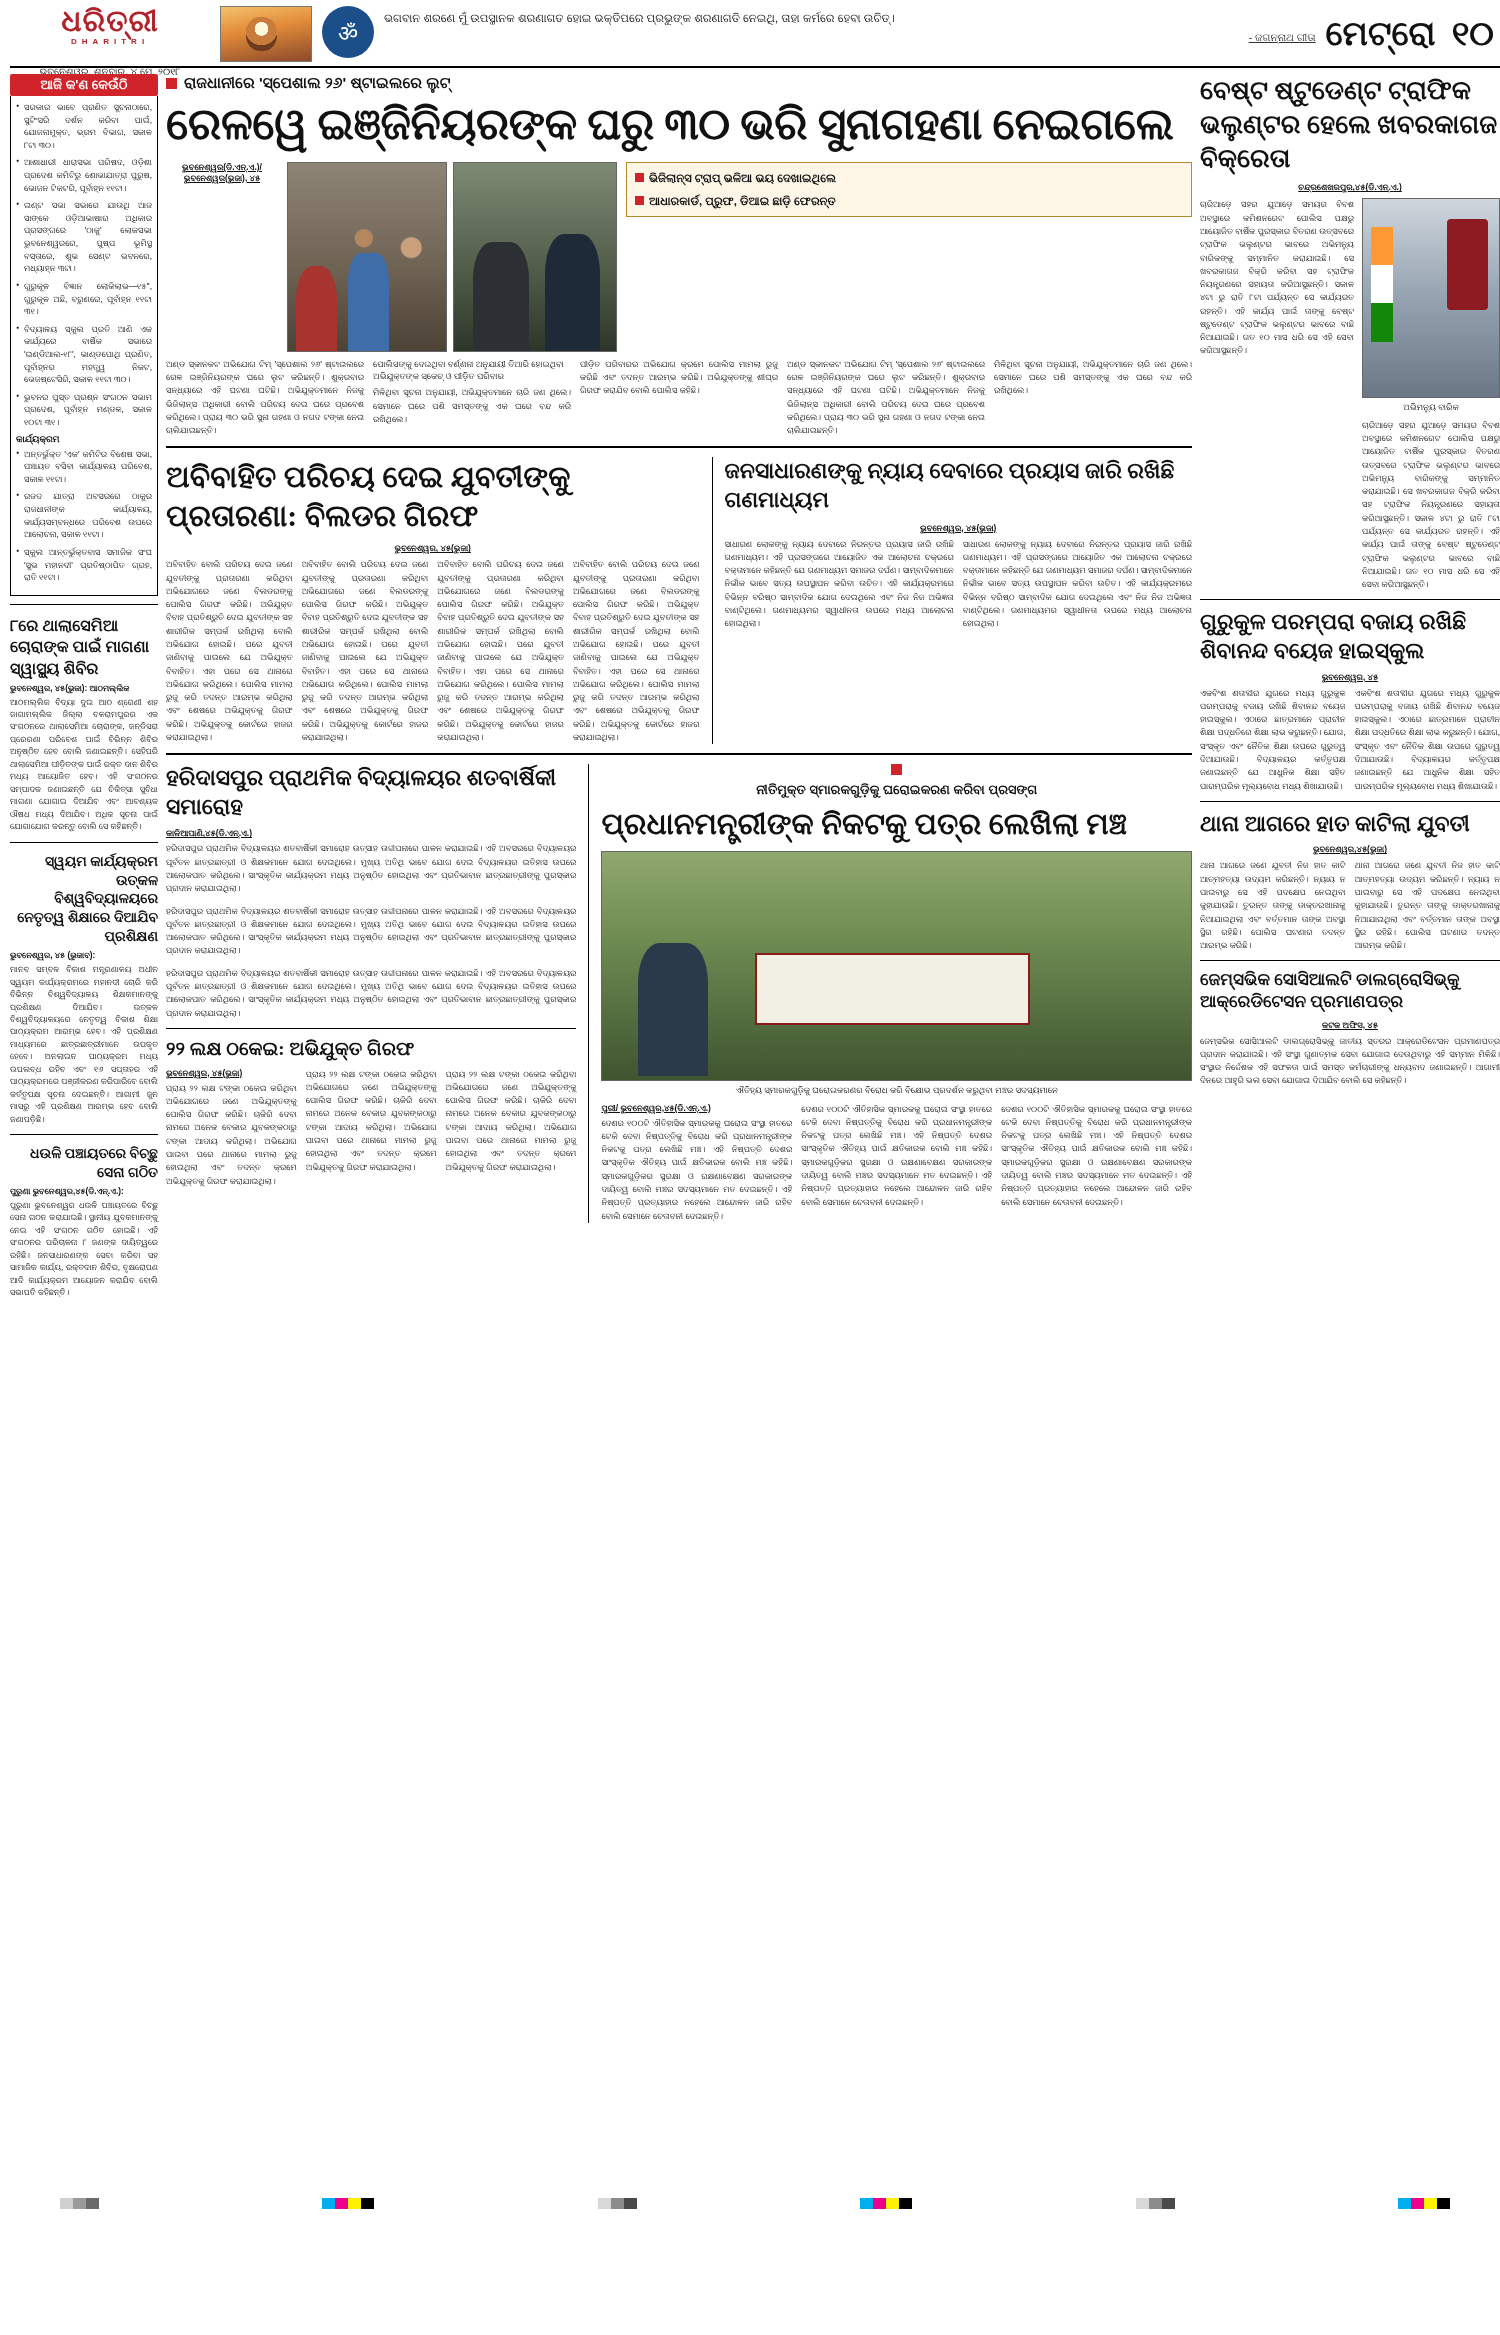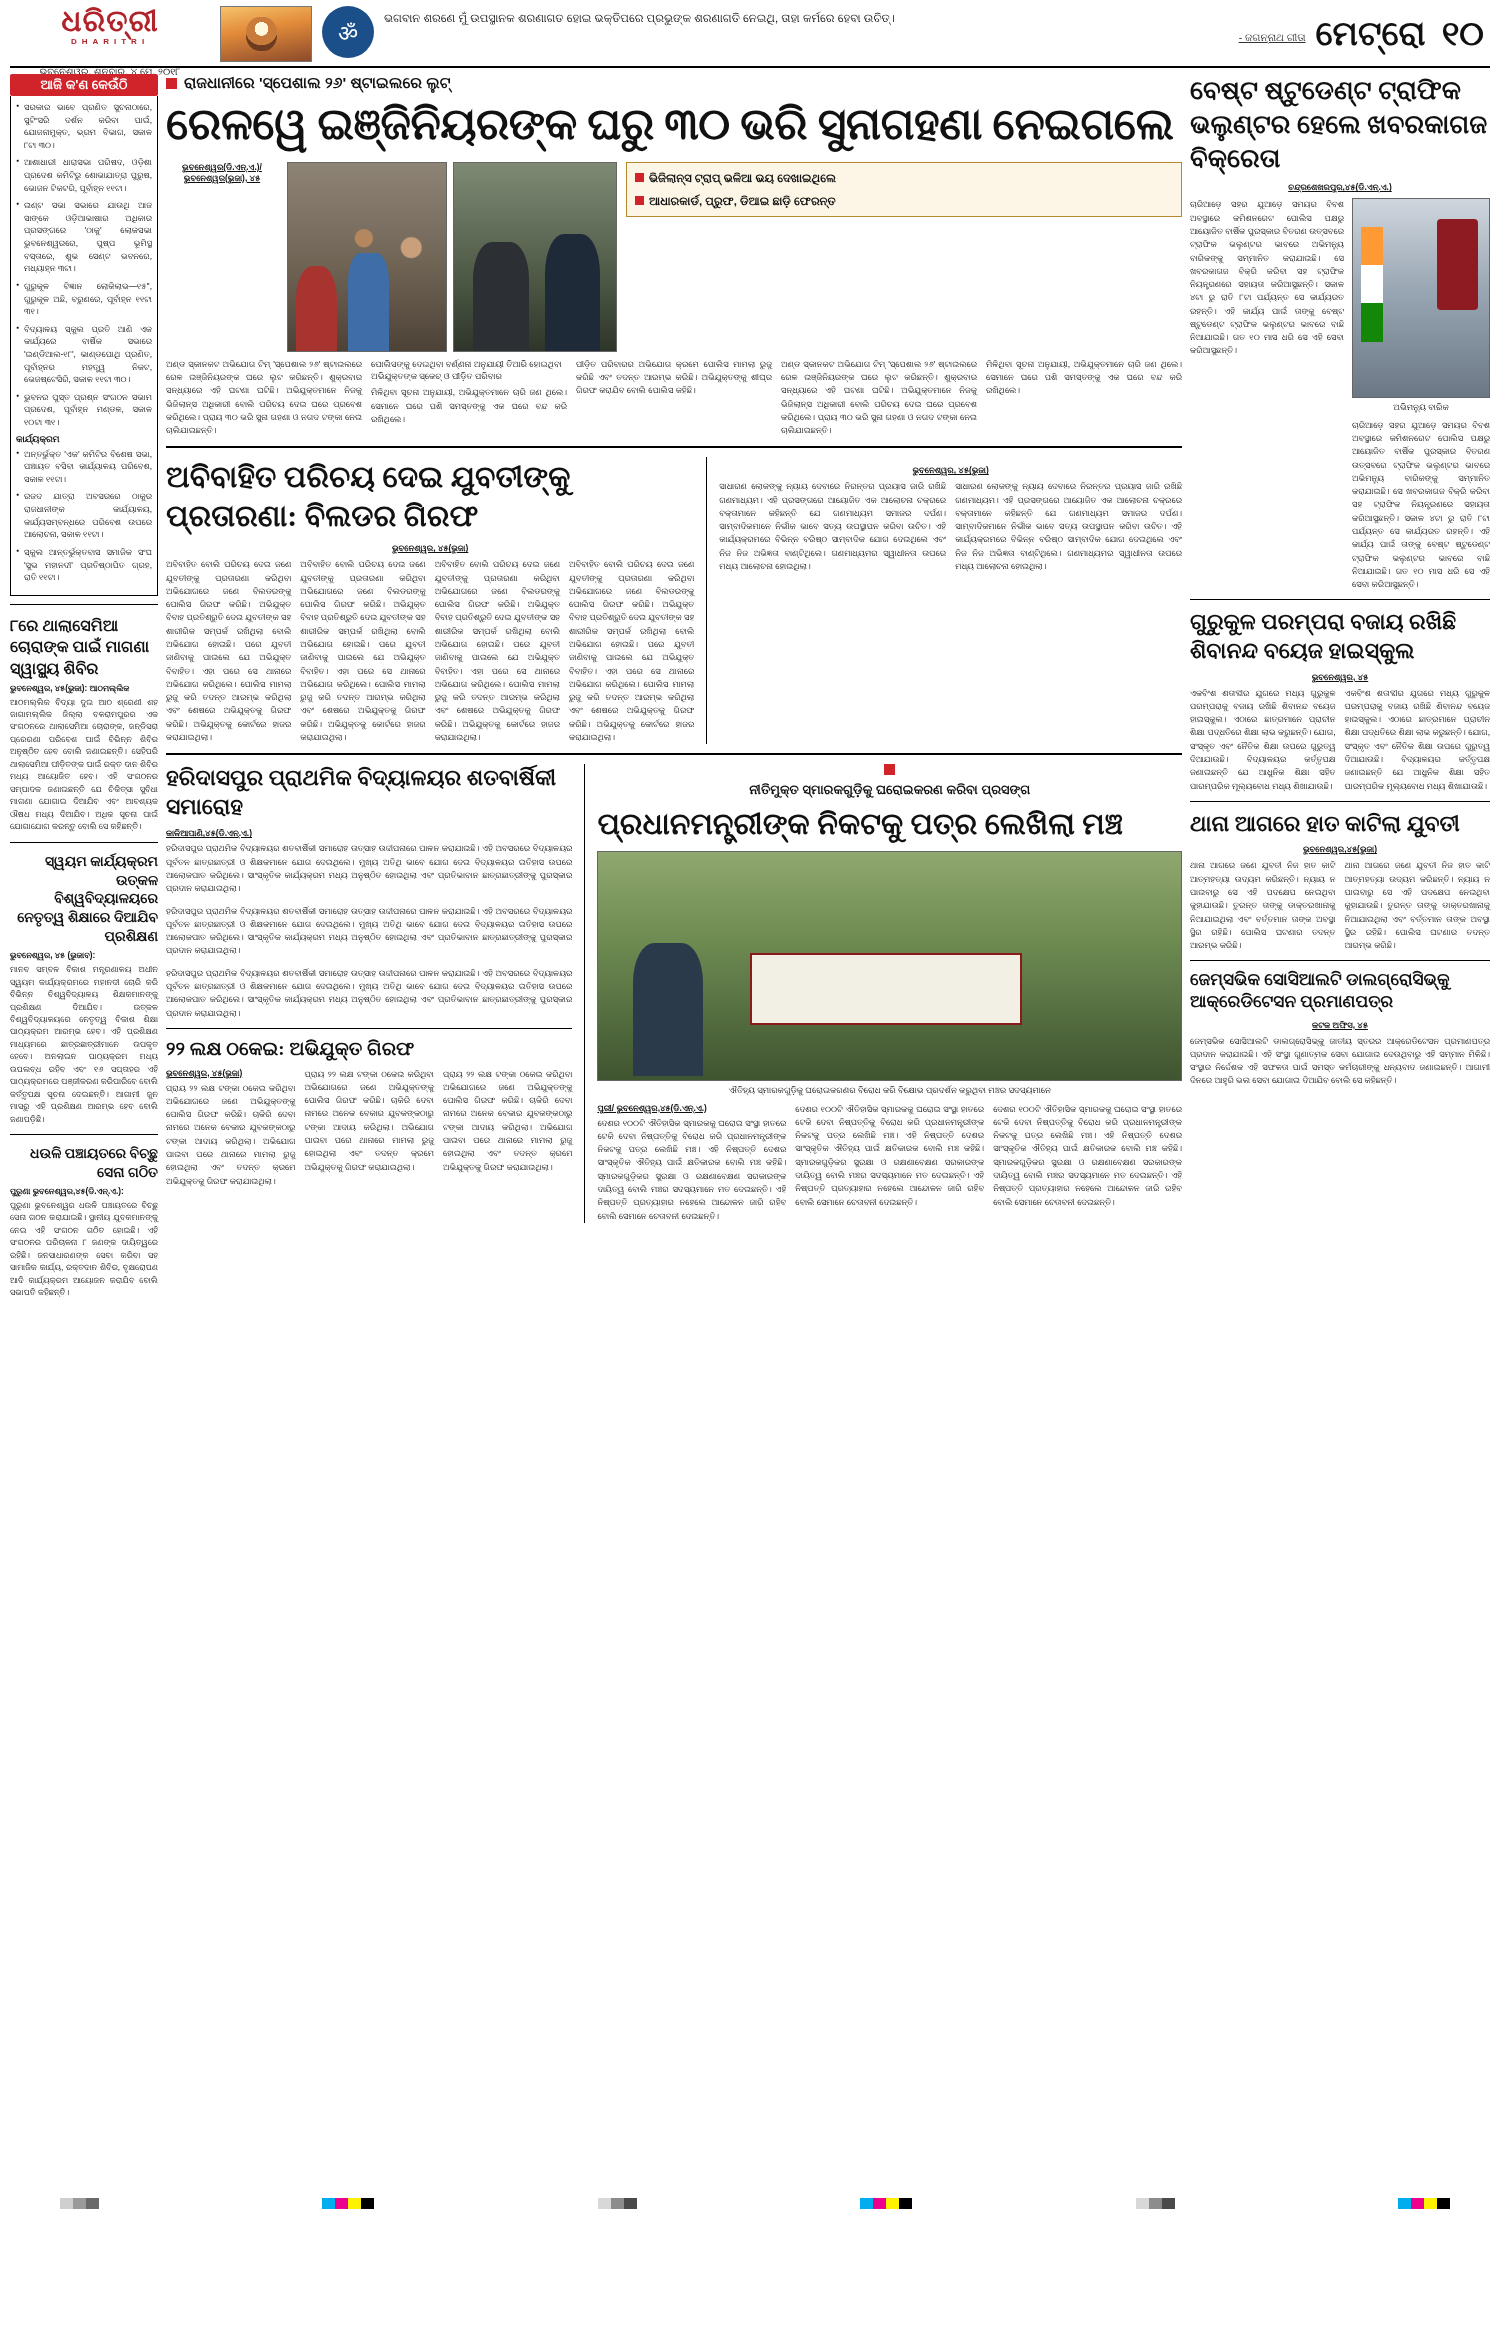--- a/index.html
+++ b/index.html
@@ -4,21 +4,21 @@
 <style>
   * { box-sizing: border-box; }
   html, body { margin:0; padding:0; }
   body {
     width:1500px; height:2335px;
     background:#ffffff;
     font-family:"Liberation Sans", sans-serif;
     color:#111;
     position:relative;
   }
-  .page { width:1500px; height:2212px; position:relative; padding:6px 10px 0 10px; }
+  .page { width:1500px; height:2212px; position:relative; padding:6px 0 0 10px; }
 
   
   .masthead { display:flex; align-items:stretch; gap:10px; height:62px; border-bottom:2px solid #000; padding-bottom:4px; }
   .logo-box { width:200px; text-align:center; }
   .logo-word { font-family:"Liberation Serif", serif; font-size:30px; font-weight:bold; color:#b0232a; letter-spacing:1px; line-height:1; }
   .logo-sub { font-size:8px; letter-spacing:5px; color:#b0232a; font-weight:bold; margin-top:1px; }
   .logo-date { font-size:10px; margin-top:20px; color:#111; }
   .banner-img { width:92px; height:56px; background:linear-gradient(170deg,#f5c26b 0%, #e38c3a 40%, #8c4a2b 100%); border:1px solid #777; position:relative; overflow:hidden; }
   .banner-img::after{ content:""; position:absolute; left:28%; top:18%; width:34%; height:64%; background:radial-gradient(circle at 50% 35%, #fff8dc 0 25%, #c97b3c 26% 60%, #6d3b1f 61% 100%); border-radius:45%; }
   .banner-circle { width:52px; height:52px; border-radius:50%; background:#1b4f8a; color:#fff; display:flex; align-items:center; justify-content:center; font-size:22px; font-family:"Liberation Serif", serif; }
@@ -220,20 +220,21 @@
               </div>
             <div class="col">
                 <div class="bt">ଅବିବାହିତ ବୋଲି ପରିଚୟ ଦେଇ ଜଣେ ଯୁବତୀଙ୍କୁ ପ୍ରତାରଣା କରିଥିବା ଅଭିଯୋଗରେ ଜଣେ ବିଲଡରଙ୍କୁ ପୋଲିସ ଗିରଫ କରିଛି। ଅଭିଯୁକ୍ତ ବିବାହ ପ୍ରତିଶ୍ରୁତି ଦେଇ ଯୁବତୀଙ୍କ ସହ ଶାରୀରିକ ସମ୍ପର୍କ ରଖିଥିଲା ବୋଲି ଅଭିଯୋଗ ହୋଇଛି। ପରେ ଯୁବତୀ ଜାଣିବାକୁ ପାଇଲେ ଯେ ଅଭିଯୁକ୍ତ ବିବାହିତ। ଏହା ପରେ ସେ ଥାନାରେ ଅଭିଯୋଗ କରିଥିଲେ। ପୋଲିସ ମାମଲା ରୁଜୁ କରି ତଦନ୍ତ ଆରମ୍ଭ କରିଥିଲା ଏବଂ ଶେଷରେ ଅଭିଯୁକ୍ତକୁ ଗିରଫ କରିଛି। ଅଭିଯୁକ୍ତକୁ କୋର୍ଟରେ ହାଜର କରାଯାଇଥିଲା।</div>
               </div>
             <div class="col">
                 <div class="bt">ଅବିବାହିତ ବୋଲି ପରିଚୟ ଦେଇ ଜଣେ ଯୁବତୀଙ୍କୁ ପ୍ରତାରଣା କରିଥିବା ଅଭିଯୋଗରେ ଜଣେ ବିଲଡରଙ୍କୁ ପୋଲିସ ଗିରଫ କରିଛି। ଅଭିଯୁକ୍ତ ବିବାହ ପ୍ରତିଶ୍ରୁତି ଦେଇ ଯୁବତୀଙ୍କ ସହ ଶାରୀରିକ ସମ୍ପର୍କ ରଖିଥିଲା ବୋଲି ଅଭିଯୋଗ ହୋଇଛି। ପରେ ଯୁବତୀ ଜାଣିବାକୁ ପାଇଲେ ଯେ ଅଭିଯୁକ୍ତ ବିବାହିତ। ଏହା ପରେ ସେ ଥାନାରେ ଅଭିଯୋଗ କରିଥିଲେ। ପୋଲିସ ମାମଲା ରୁଜୁ କରି ତଦନ୍ତ ଆରମ୍ଭ କରିଥିଲା ଏବଂ ଶେଷରେ ଅଭିଯୁକ୍ତକୁ ଗିରଫ କରିଛି। ଅଭିଯୁକ୍ତକୁ କୋର୍ଟରେ ହାଜର କରାଯାଇଥିଲା।</div>
               </div>
           </div>
         </div>
         <div style="flex:1; border-left:1px solid #000; padding-left:12px;">
+          <div class="sec-head s22">ଜନସାଧାରଣଙ୍କୁ ନ୍ୟାୟ ଦେବାରେ ପ୍ରୟାସ ଜାରି ରଖିଛି ଗଣମାଧ୍ୟମ</div>
           <div class="dl dl-c" style="margin-top:8px;">ଭୁବନେଶ୍ୱର, ୪୫(ଭୁଜା)</div>
           <div class="cols" style="margin-top:4px;">
             <div class="col">
                 <div class="bt">ସାଧାରଣ ଲୋକଙ୍କୁ ନ୍ୟାୟ ଦେବାରେ ନିରନ୍ତର ପ୍ରୟାସ ଜାରି ରଖିଛି ଗଣମାଧ୍ୟମ। ଏହି ପ୍ରସଙ୍ଗରେ ଆୟୋଜିତ ଏକ ଆଲୋଚନା ଚକ୍ରରେ ବକ୍ତାମାନେ କହିଛନ୍ତି ଯେ ଗଣମାଧ୍ୟମ ସମାଜର ଦର୍ପଣ। ସାମ୍ବାଦିକମାନେ ନିର୍ଭୀକ ଭାବେ ସତ୍ୟ ଉପସ୍ଥାପନ କରିବା ଉଚିତ। ଏହି କାର୍ଯ୍ୟକ୍ରମରେ ବିଭିନ୍ନ ବରିଷ୍ଠ ସାମ୍ବାଦିକ ଯୋଗ ଦେଇଥିଲେ ଏବଂ ନିଜ ନିଜ ଅଭିଜ୍ଞତା ବାଣ୍ଟିଥିଲେ। ଗଣମାଧ୍ୟମର ସ୍ୱାଧୀନତା ଉପରେ ମଧ୍ୟ ଆଲୋଚନା ହୋଇଥିଲା।</div>
               </div>
             <div class="col">
                 <div class="bt">ସାଧାରଣ ଲୋକଙ୍କୁ ନ୍ୟାୟ ଦେବାରେ ନିରନ୍ତର ପ୍ରୟାସ ଜାରି ରଖିଛି ଗଣମାଧ୍ୟମ। ଏହି ପ୍ରସଙ୍ଗରେ ଆୟୋଜିତ ଏକ ଆଲୋଚନା ଚକ୍ରରେ ବକ୍ତାମାନେ କହିଛନ୍ତି ଯେ ଗଣମାଧ୍ୟମ ସମାଜର ଦର୍ପଣ। ସାମ୍ବାଦିକମାନେ ନିର୍ଭୀକ ଭାବେ ସତ୍ୟ ଉପସ୍ଥାପନ କରିବା ଉଚିତ। ଏହି କାର୍ଯ୍ୟକ୍ରମରେ ବିଭିନ୍ନ ବରିଷ୍ଠ ସାମ୍ବାଦିକ ଯୋଗ ଦେଇଥିଲେ ଏବଂ ନିଜ ନିଜ ଅଭିଜ୍ଞତା ବାଣ୍ଟିଥିଲେ। ଗଣମାଧ୍ୟମର ସ୍ୱାଧୀନତା ଉପରେ ମଧ୍ୟ ଆଲୋଚନା ହୋଇଥିଲା।</div>
               </div>
           </div>
         </div>

